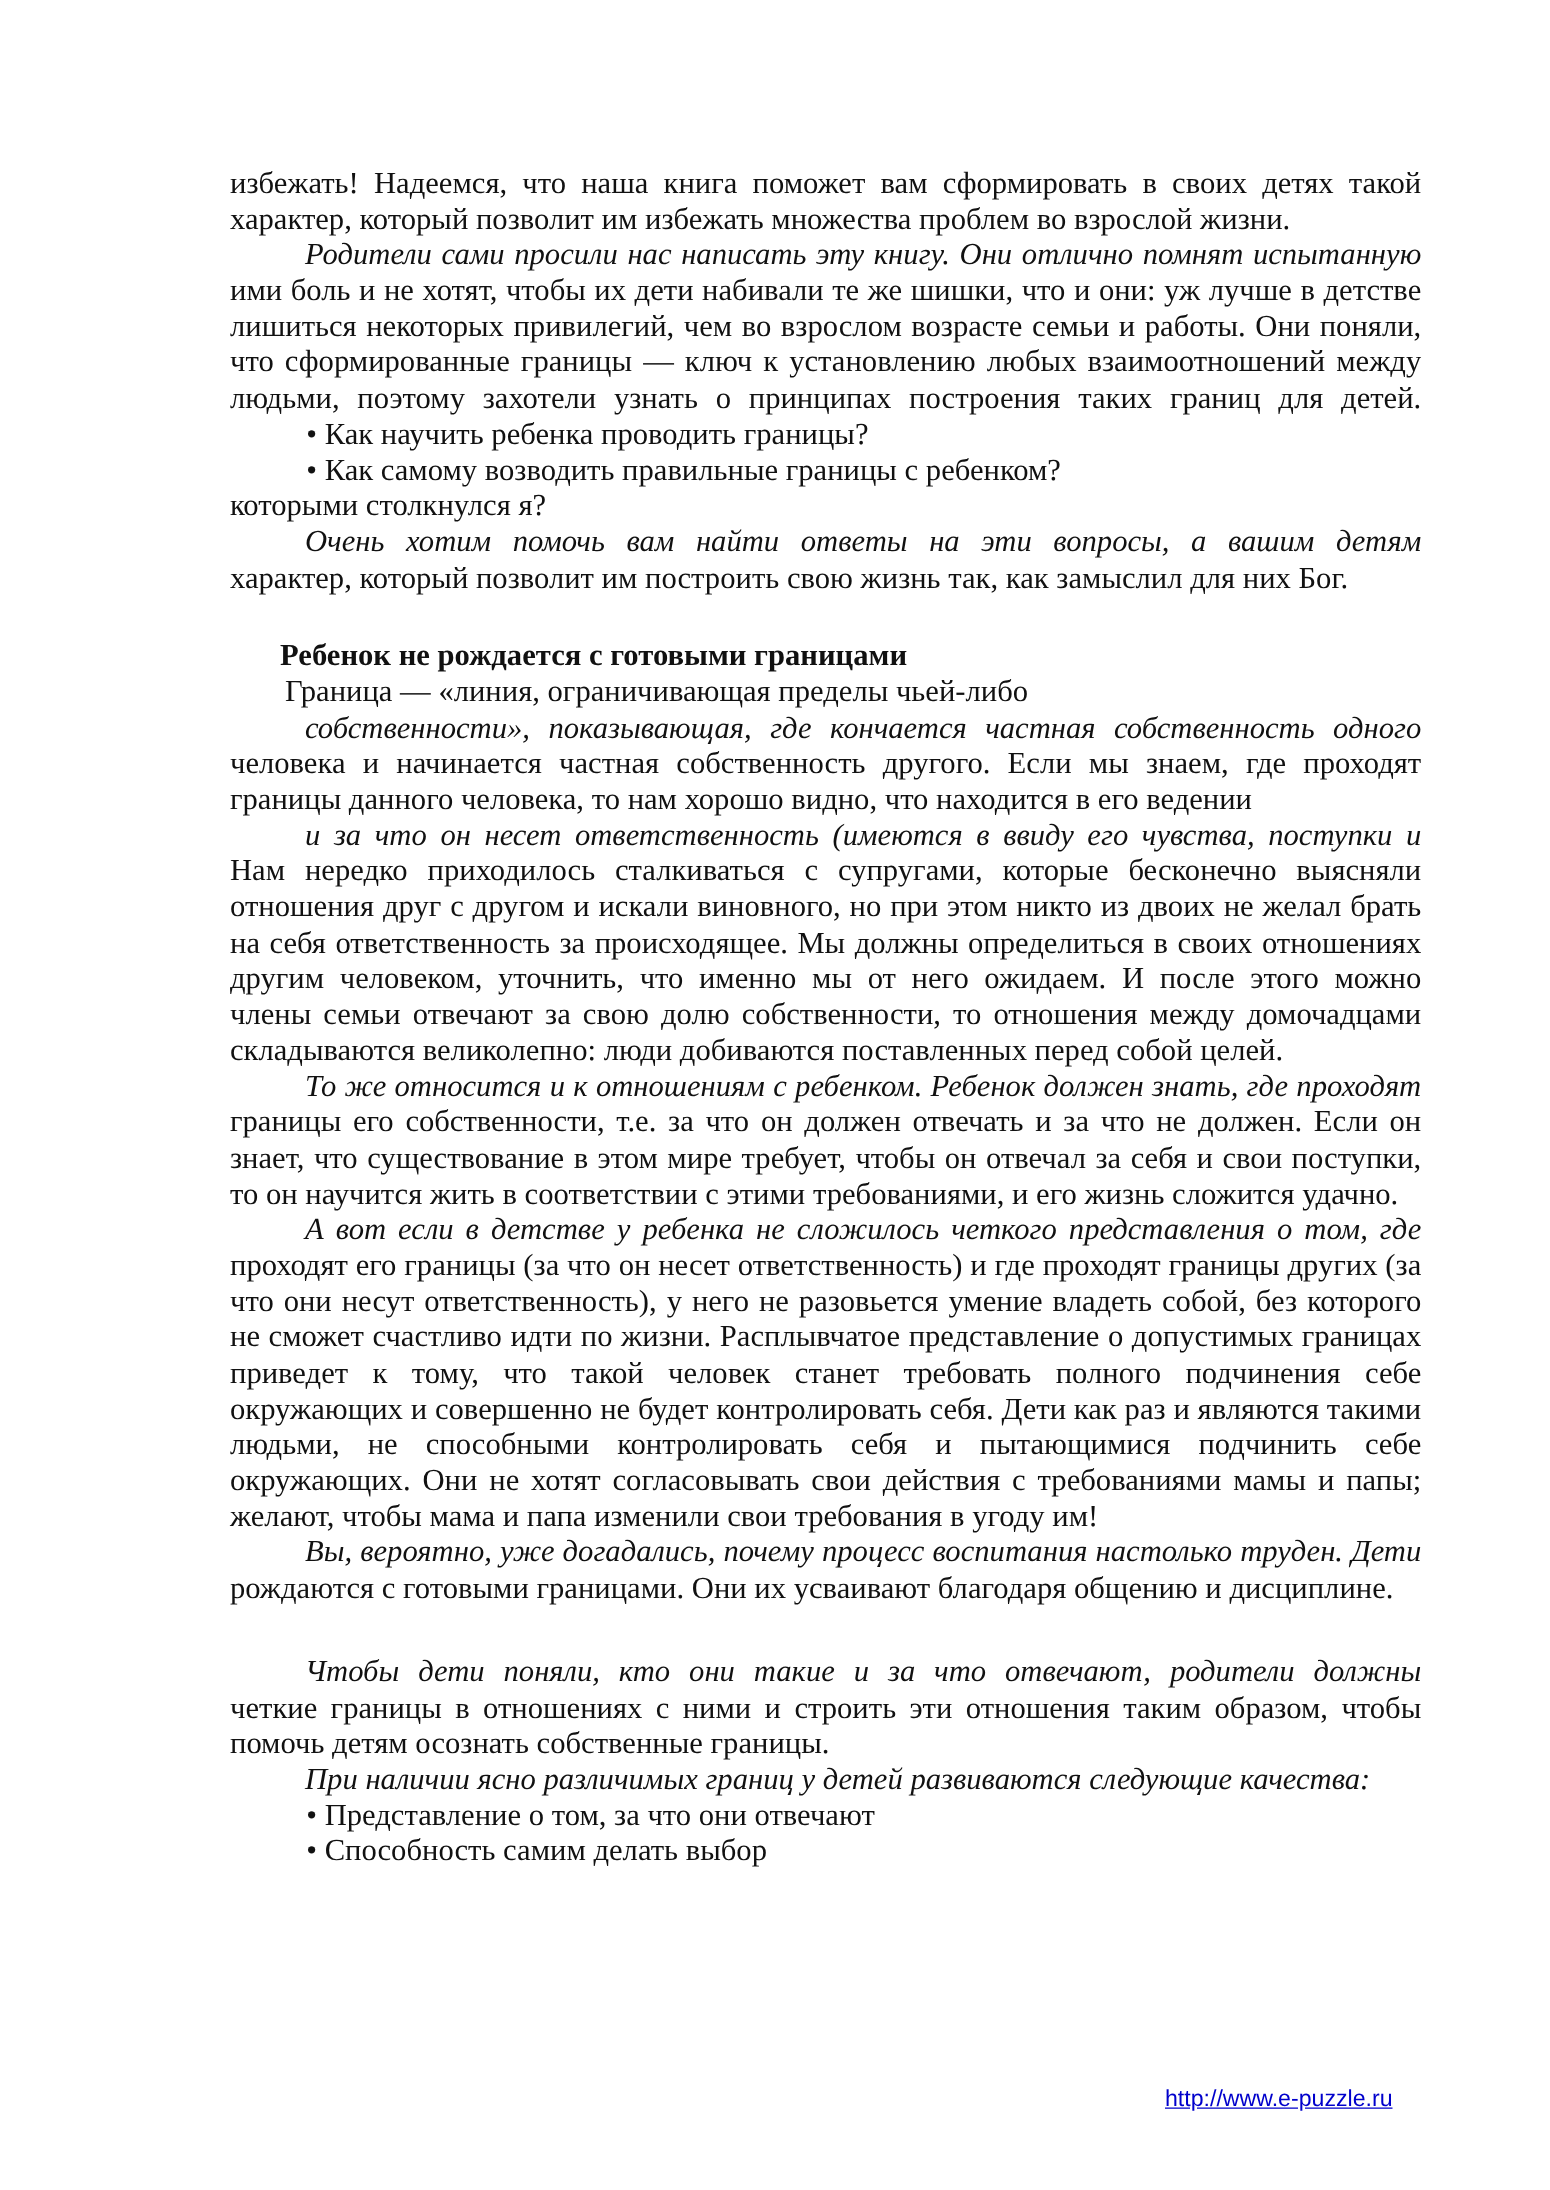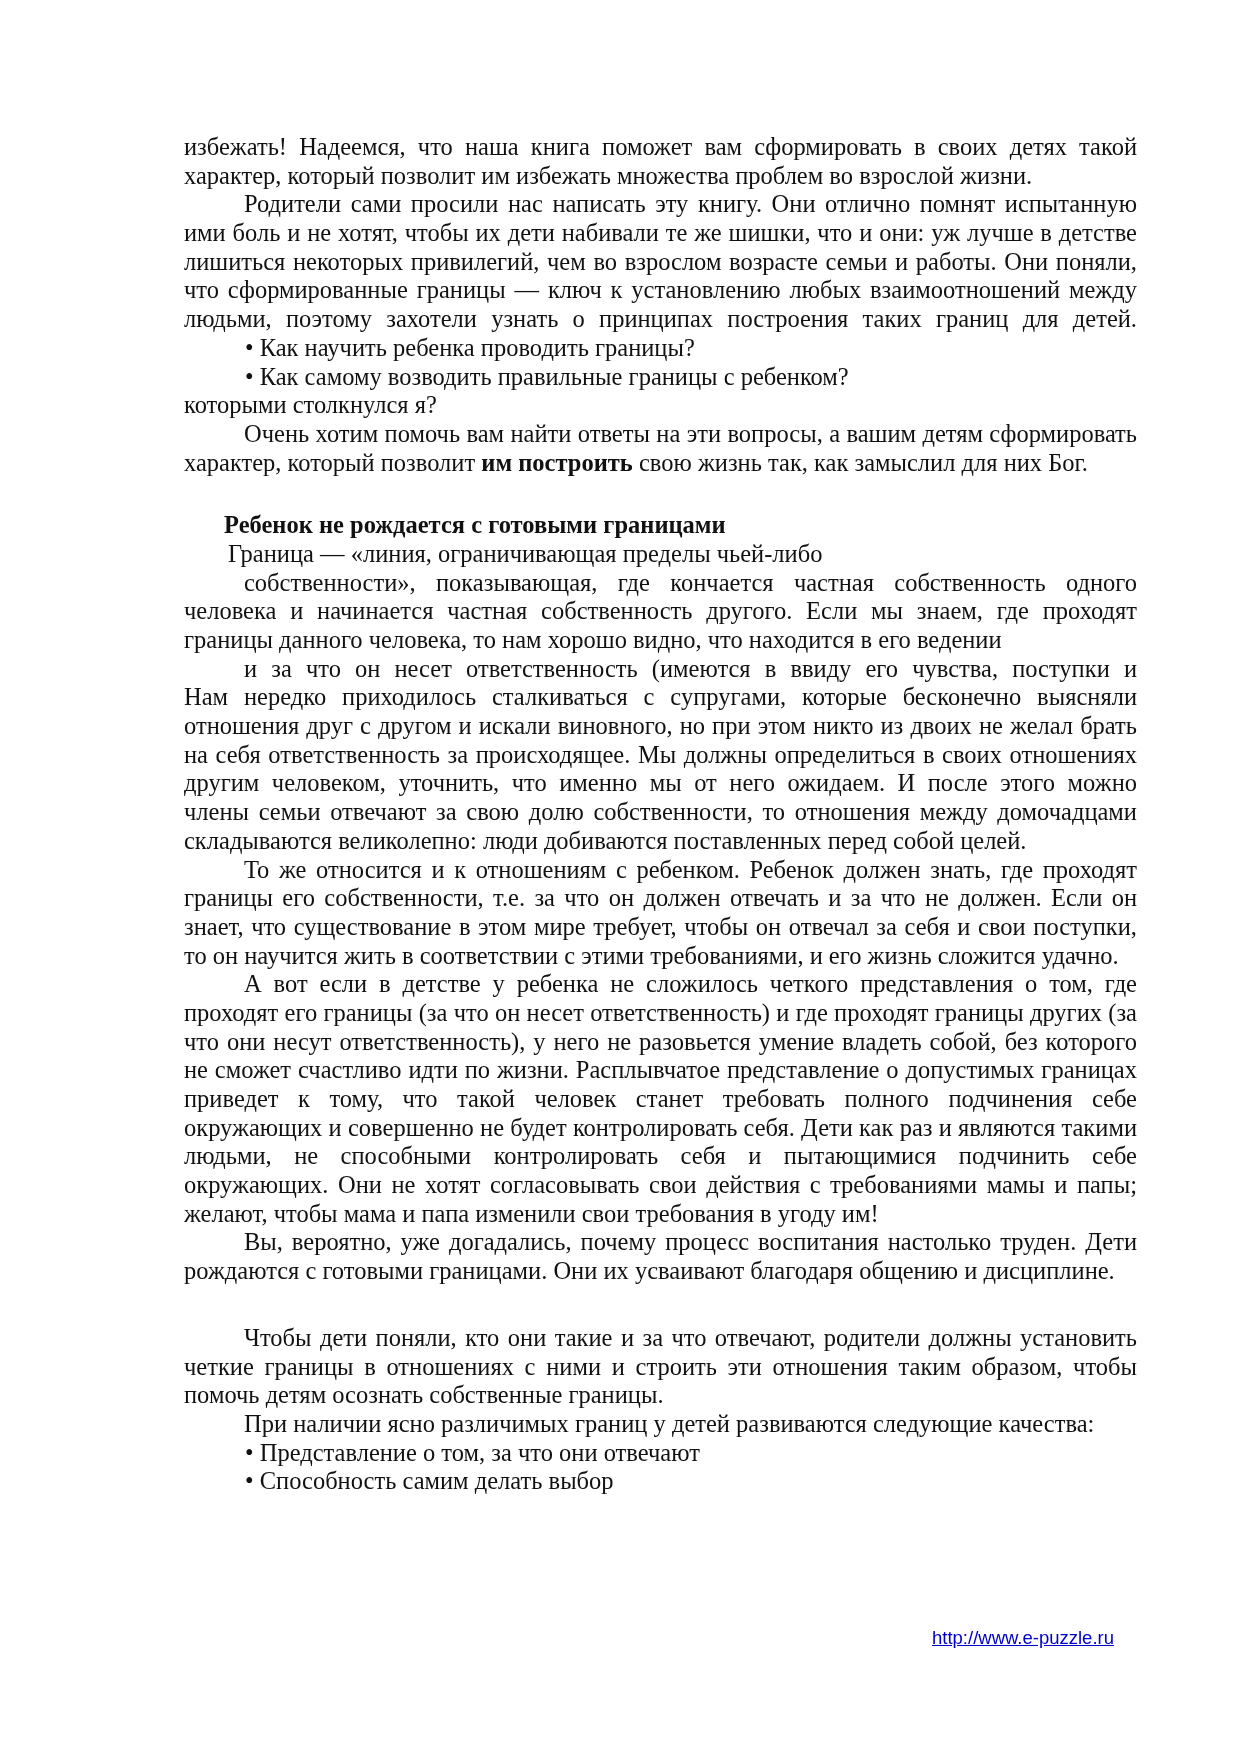--- a/index.html
+++ b/index.html
@@ -14,30 +14,30 @@
     font-size: 24.5px; color: #111111;
   }
   .ln {
     display: block; height: 28.7px; line-height: 28.7px;
     white-space: nowrap; overflow: visible; margin-left: 34px;
   }
   .ln.just {
     text-align: justify; text-align-last: justify; white-space: normal;
     overflow: hidden;
   }
-  .ln.ind { padding-left: 60px; }
+  .ln.ind { padding-left: 60px; font-style: italic; }
   .ln.ind-small { padding-left: 4px; }
   .ln.bullet { padding-left: 61px; }
   .ln.bullet.just { padding-left: 61px; }
   .gap1 { height: 34px; }
   .gap2 { height: 38px; }
-  .bold { font-weight: bold; }
+  .bold { font-weight: normal; }
   .heading { font-weight: bold; padding-left: 40px; }
   .footer-link {
-    position: absolute; left: 932px; top: 1627px;
+    position: absolute; left: 932px; top: 1668px;
     font-family: "Liberation Sans", "DejaVu Sans", sans-serif;
     font-size: 18.5px; color: #0000cc; text-decoration: underline;
     white-space: nowrap;
   }
 </style>
 </head>
 <body>
 
 <div class="page">
   <div class="text-col">

